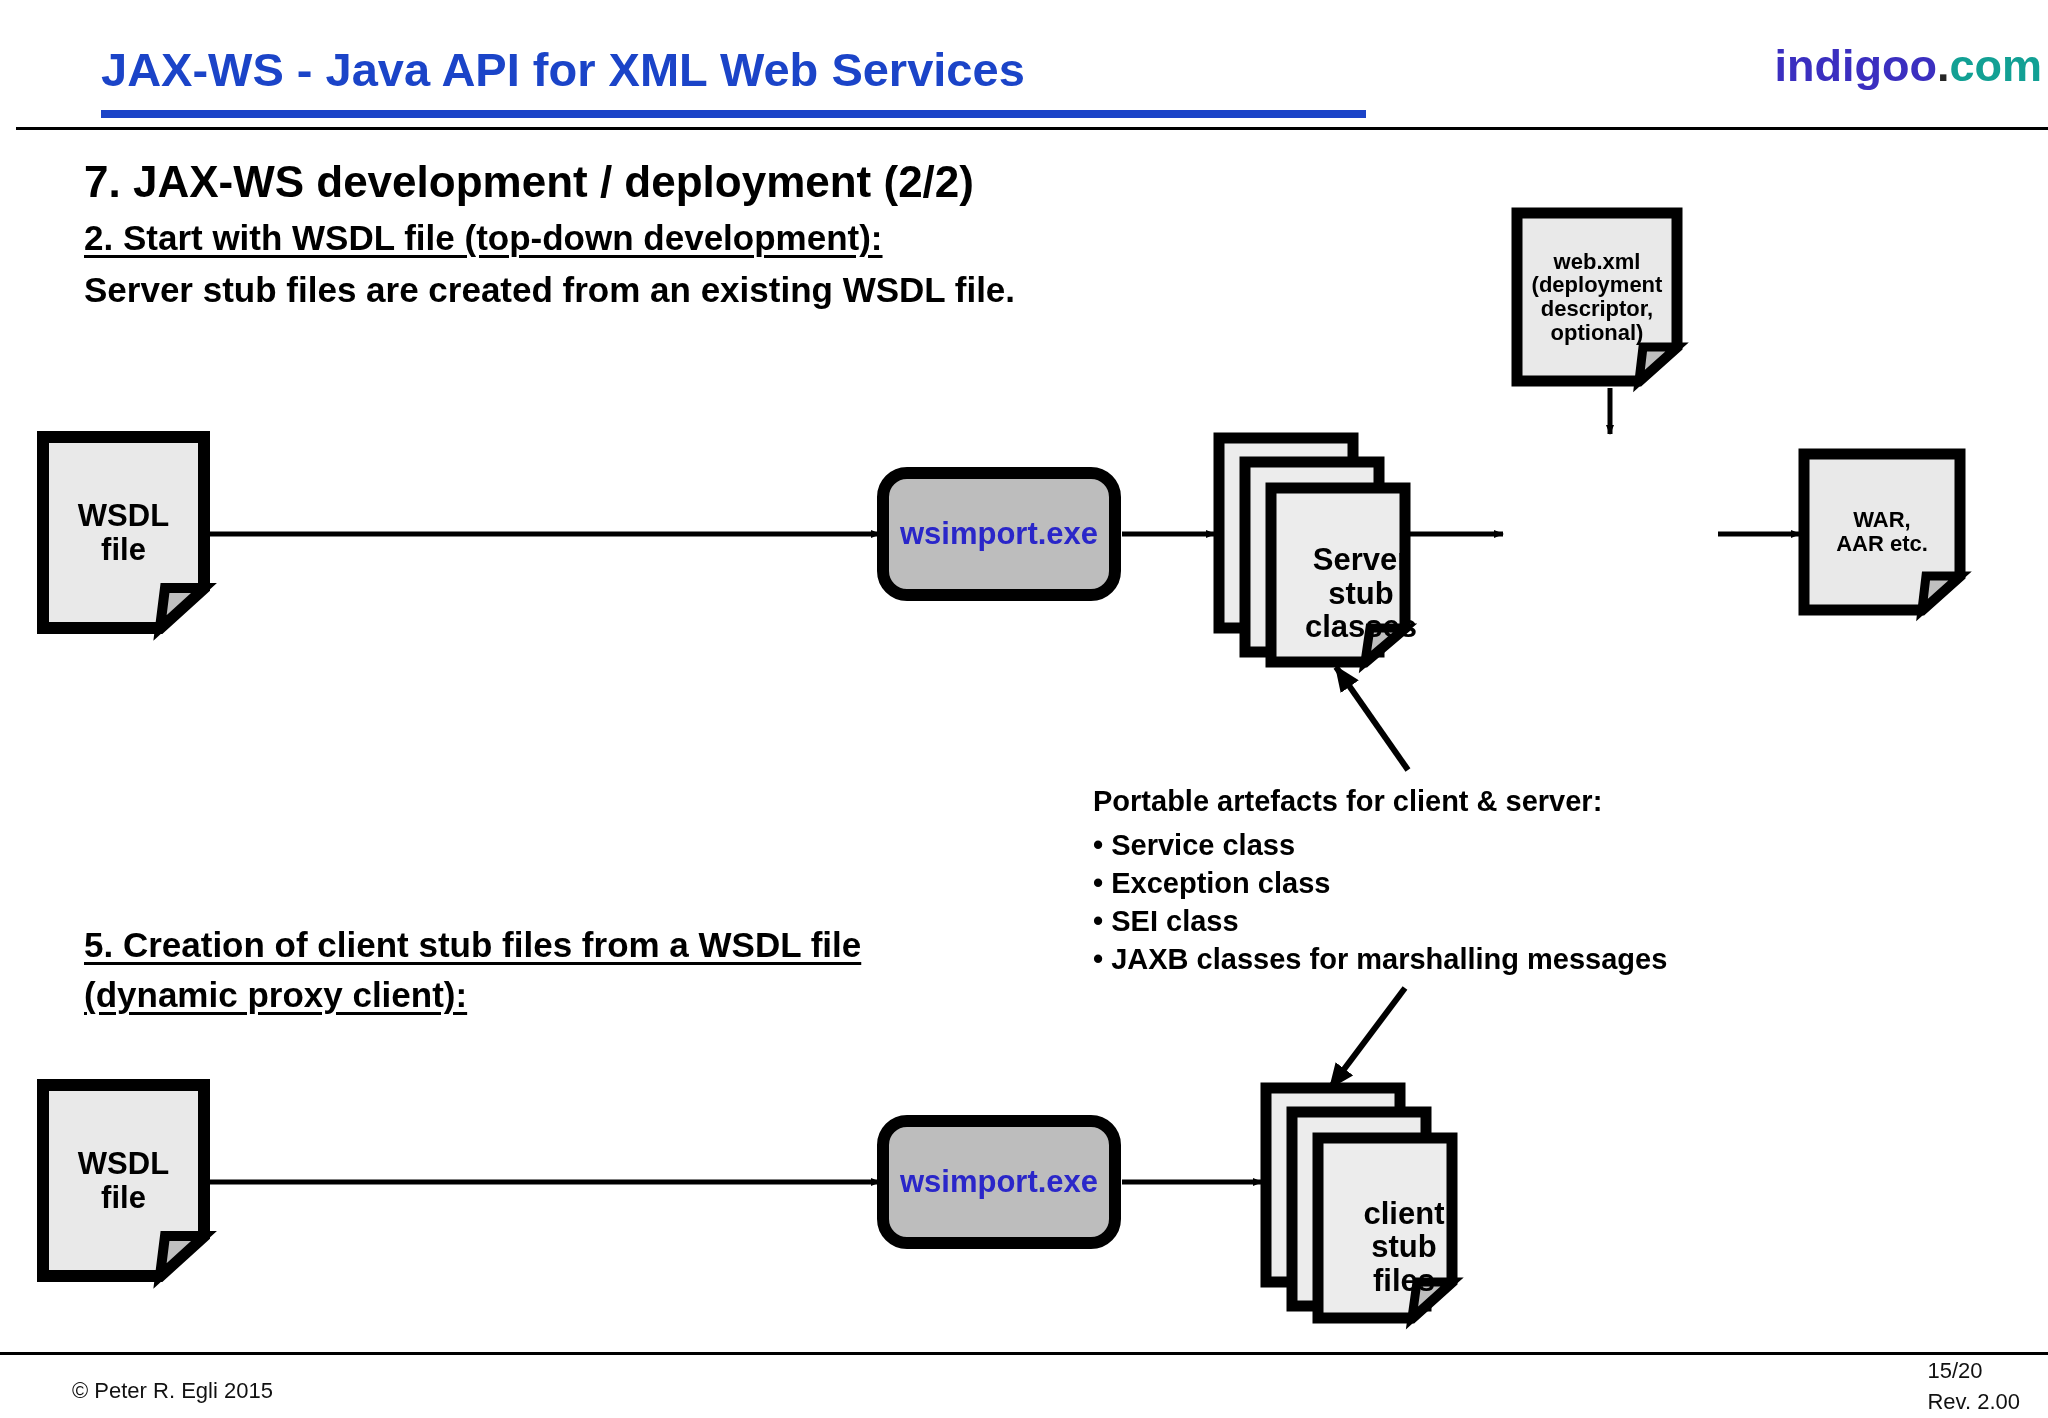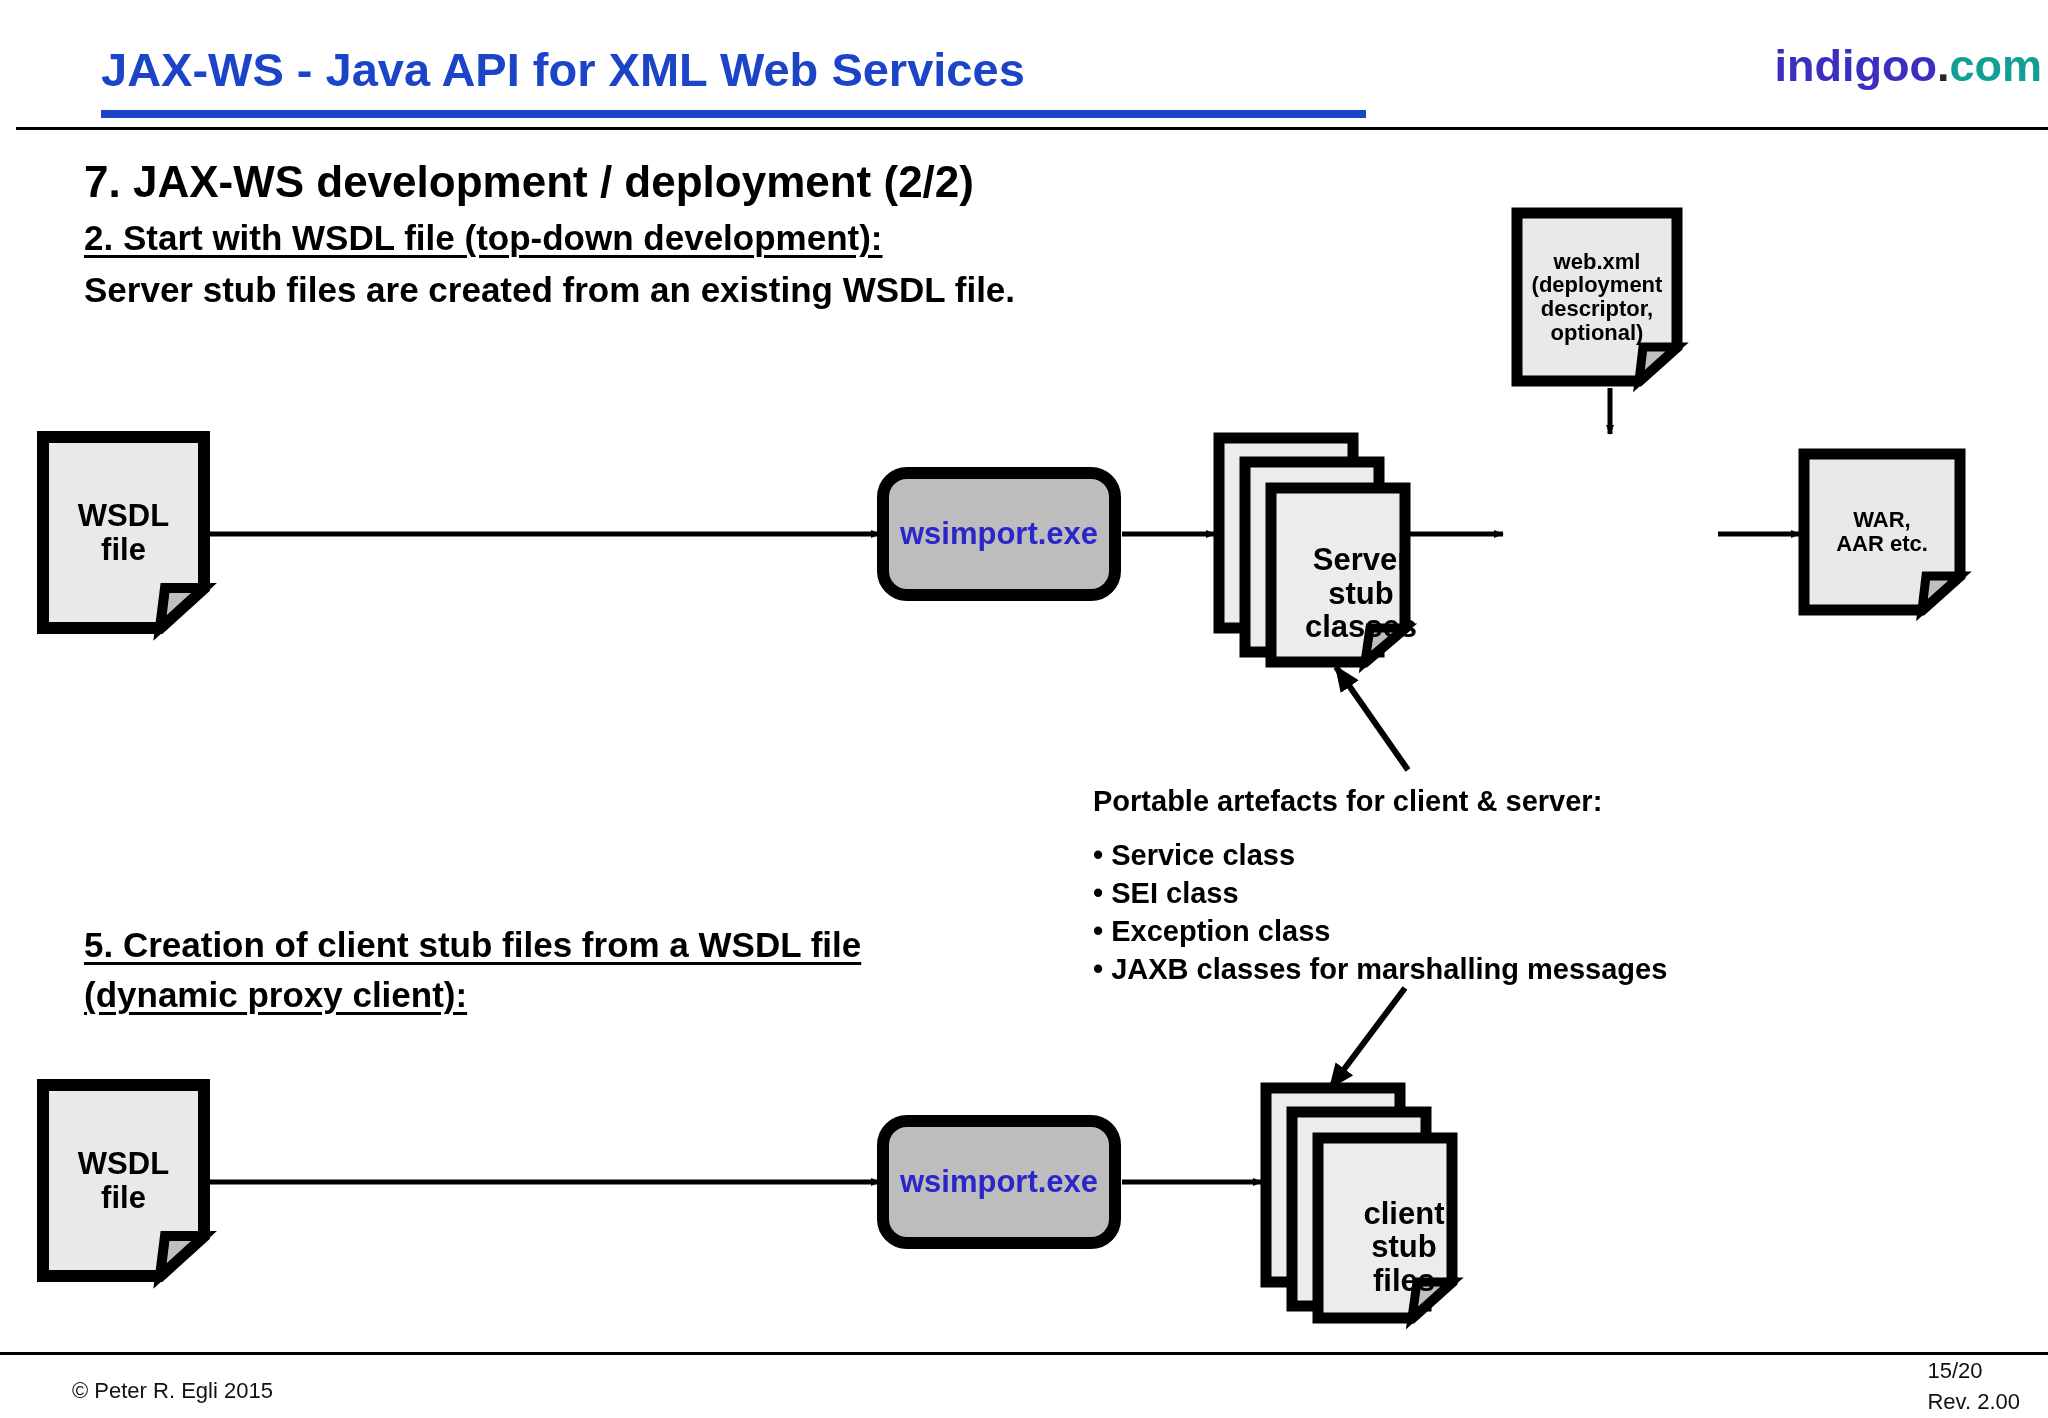--- a/index.html
+++ b/index.html
@@ -102,21 +102,21 @@
 
   .artefacts {
     position: absolute;
     left: 1093px; top: 782px;
     font-size: 29px;
     font-weight: bold;
     color: #000000;
     line-height: 38px;
     white-space: nowrap;
   }
-  .artefacts .a-title { margin-bottom: 16px; }
+  .artefacts .a-title { margin-bottom: 6px; }
   .artefacts .a-item { }
 
   
   .footer-rule {
     position: absolute;
     left: 0; top: 1352px;
     width: 2048px; height: 3px;
     background: #000000;
   }
   .footer-left {
@@ -273,22 +273,22 @@
     </svg>
     <div class="shape-label lbl-small" style="padding-bottom:16px;">
       <div>WAR,</div>
       <div>AAR etc.</div>
     </div>
   </div>
 
   <div class="artefacts">
     <div class="a-title">Portable artefacts for client &amp; server:</div>
     <div class="a-item">• Service class</div>
+    <div class="a-item">• Exception class</div>
     <div class="a-item">• SEI class</div>
-    <div class="a-item">• Exception class</div>
     <div class="a-item">• JAXB classes for marshalling messages</div>
   </div>
 
   <div class="shape" style="left:36px; top:1078px; width:175px; height:205px;">
     <svg width="175" height="205" viewBox="0 0 175 205">
       <path d="M7,7 H168 V158 L124,198 H7 Z" fill="#e9e9e9" stroke="#000" stroke-width="12" stroke-linejoin="miter"></path>
       <path d="M168,158 L124,198 L129,158 Z" fill="#bfbfbf" stroke="#000" stroke-width="10" stroke-linejoin="miter"></path>
     </svg>
     <div class="shape-label lbl-doc" style="padding-bottom:28px;">
       <div>WSDL</div>

